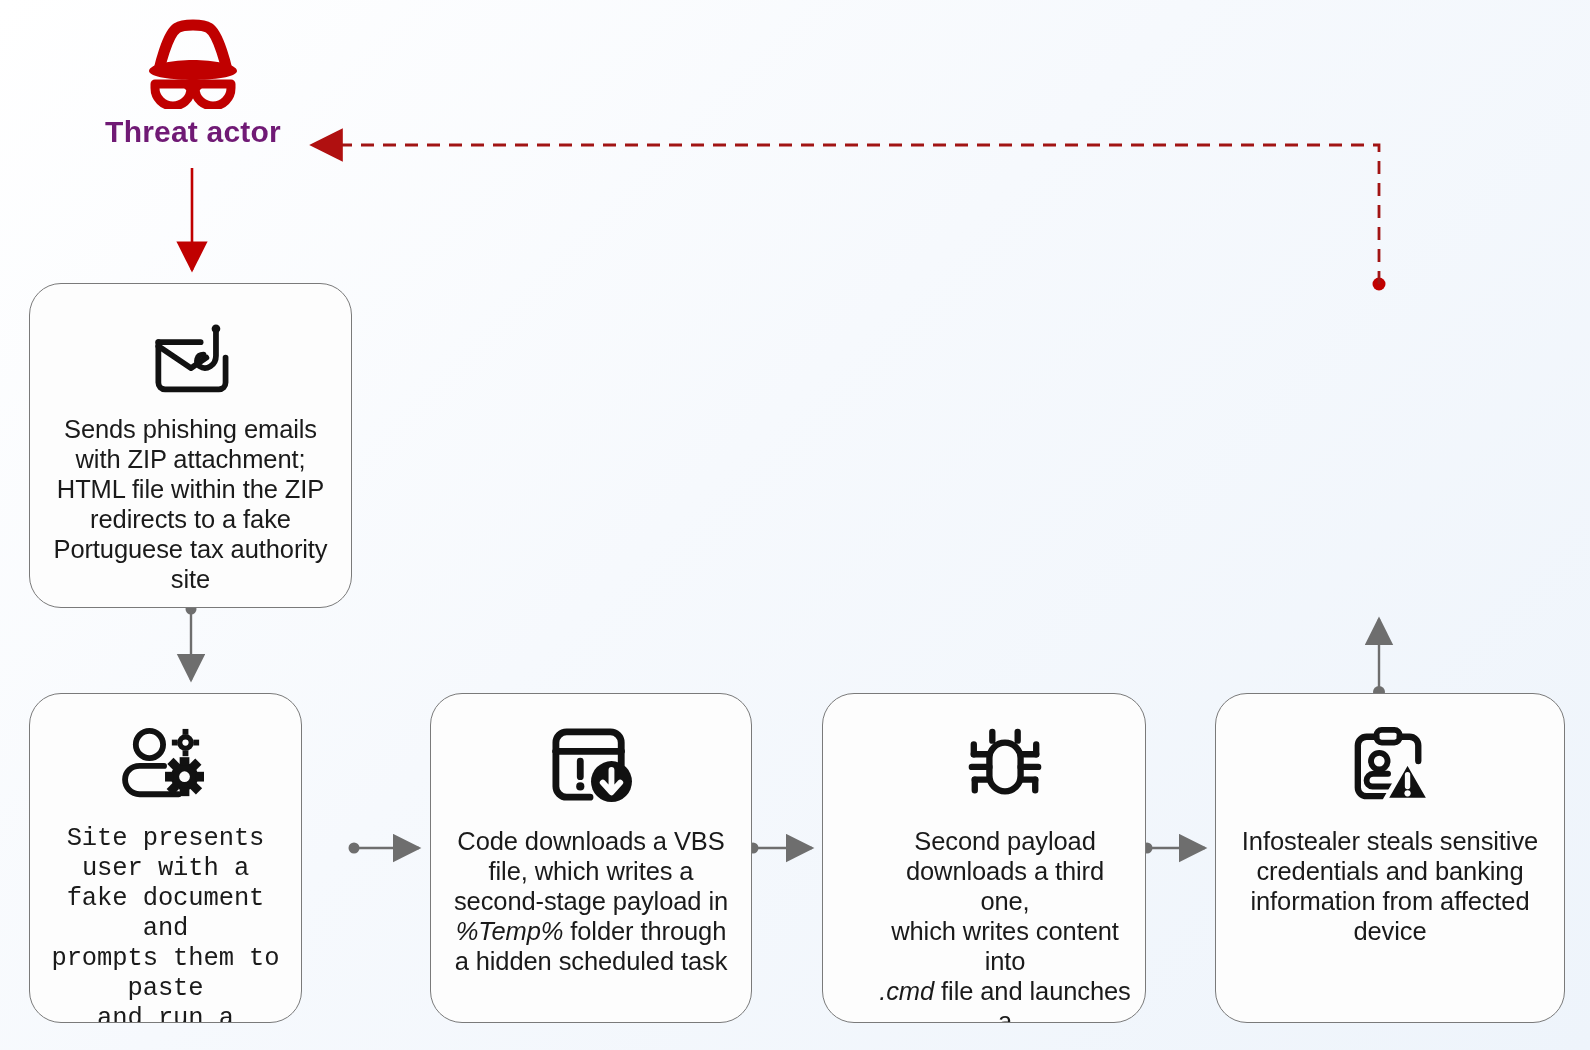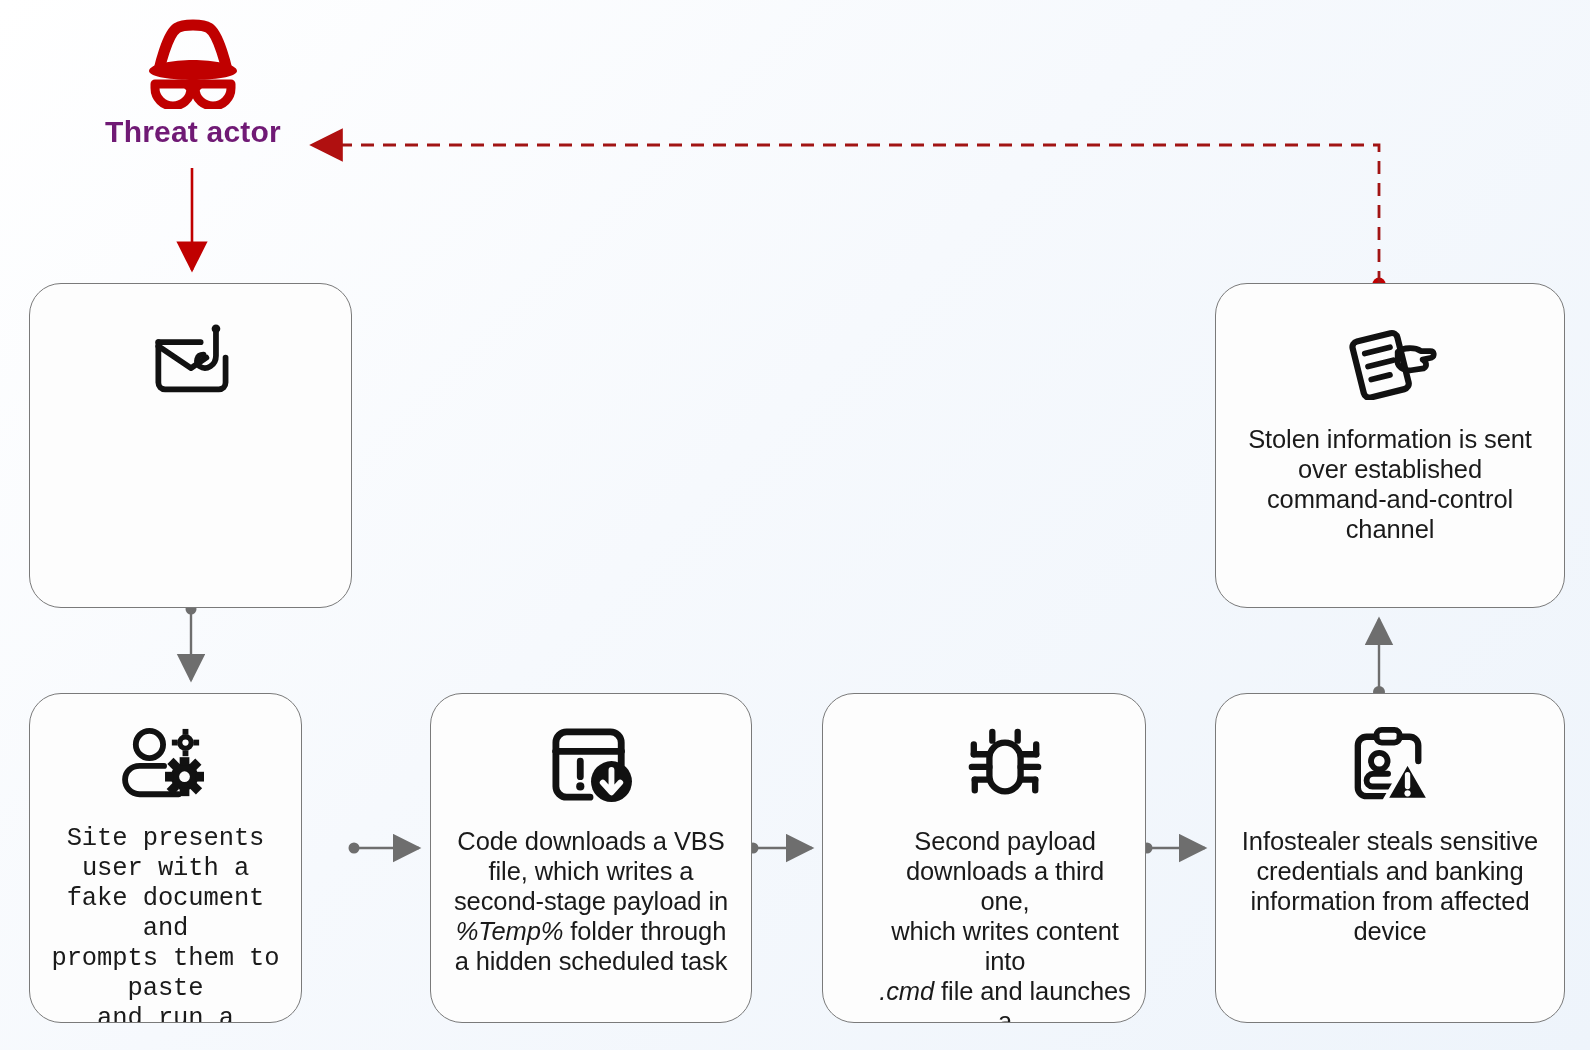--- a/index.html
+++ b/index.html
@@ -157,20 +157,26 @@
 
         <path d="M16 20 L60 20" fill="none" stroke="#111" stroke-width="6" stroke-linecap="round"></path>
 
         <path d="M16 24 L50 47 L66 36" fill="none" stroke="#111" stroke-width="6" stroke-linecap="round" stroke-linejoin="round"></path>
 
         <path d="M76 6 L76 34 C76 44 66 50 59 45 C54 41 56 33 63 33" fill="none" stroke="#111" stroke-width="6" stroke-linecap="round" stroke-linejoin="round"></path>
 
         <circle cx="76" cy="6" r="4.5" fill="#111"></circle>
       </svg>
     </div>
+    <div class="caption">Sends phishing emails
+with ZIP attachment;
+HTML file within the ZIP
+redirects to a fake
+Portuguese tax authority
+site</div>
   </div>
 
   <div class="node" id="node-fakesite">
     <div class="icon">
       <svg viewBox="0 0 100 78" width="98" height="76">
 
         <circle cx="33" cy="19" r="14" fill="none" stroke="#111" stroke-width="6"></circle>
 
         <path d="M63 70 L23 70 C14 70 8 63 8 55 C8 47 14 41 23 41 L48 41" fill="none" stroke="#111" stroke-width="6" stroke-linecap="round" stroke-linejoin="round"></path>
 
@@ -268,32 +274,14 @@
         <path d="M62 50 L62 62" fill="none" stroke="#fdfdfd" stroke-width="5.5" stroke-linecap="round"></path>
         <circle cx="62" cy="69" r="3.2" fill="#fdfdfd"></circle>
       </svg>
     </div>
     <div class="caption">Infostealer steals sensitive
 credentials and banking
 information from affected
 device</div>
   </div>
 
-  <div class="node" id="node-c2">
-    <div class="icon">
-      <svg viewBox="0 0 100 76" width="100" height="73">
-        <g transform="rotate(-14 48 38)">
-
-          <rect x="16" y="8" width="48" height="60" rx="6" fill="none" stroke="#111" stroke-width="6.5"></rect>
-
-          <path d="M27 22 L54 22 M27 36 L54 36 M27 50 L47 50" fill="none" stroke="#111" stroke-width="6" stroke-linecap="round"></path>
-        </g>
-
-        <path d="M58 26 C64 21 76 21 82 25 L92 25 C96 25 97 30 93 32 L84 34 C88 36 89 41 85 43 L72 45 C66 46 60 43 58 38 Z" fill="none" stroke="#111" stroke-width="6" stroke-linejoin="round" stroke-linecap="round"></path>
-      </svg>
-    </div>
-    <div class="caption">Stolen information is sent
-over established
-command-and-control
-channel</div>
-  </div>
 
 </div>
 
 </body></html>

